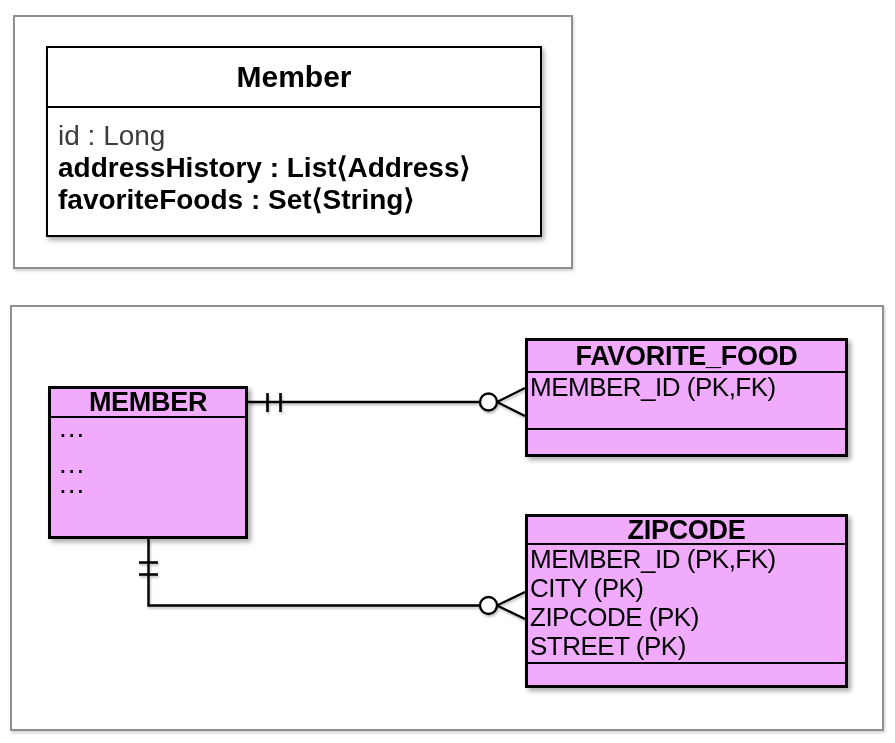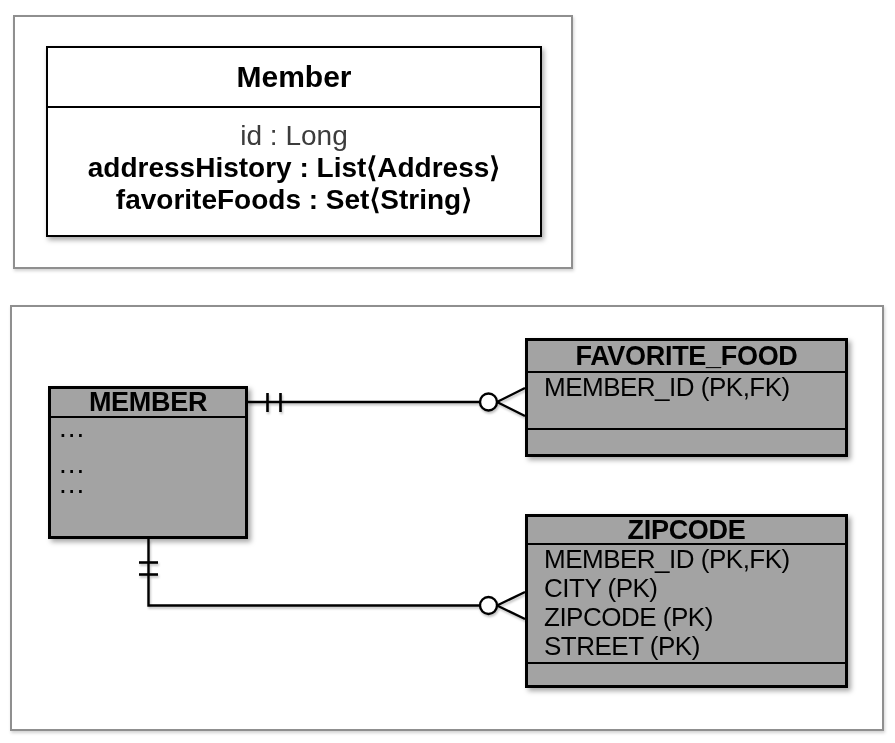--- a/index.html
+++ b/index.html
@@ -51,42 +51,41 @@
     border-bottom: 2px solid #000;
     text-align: center;
     font-size: 30px;
     font-weight: bold;
   }
   #uml-class-box .uml-body {
     padding: 12px 10px 0 10px;
     font-size: 28px;
     line-height: 32px;
     white-space: nowrap;
-    text-align: center;
   }
   .uml-attr-muted { font-weight: normal; color: #3c3c3c; }
   .uml-attr-bold  { font-weight: bold;   color: #000; }
 
   
   .erd-table {
     position: absolute;
     box-sizing: border-box;
     border: 3px solid #000;
-    background: #a3a3a3;
+    background: #f0abfc;
     box-shadow: 3px 3px 5px rgba(0,0,0,0.35);
   }
   .erd-header {
     border-bottom: 2px solid #000;
     text-align: center;
     font-weight: bold;
     letter-spacing: -0.3px;
   }
   .erd-rows {
     border-bottom: 2px solid #000;
-    padding-left: 16px;
+    padding-left: 2px;
     letter-spacing: -0.5px;
     white-space: nowrap;
   }
   .erd-empty-row { background: #fff; }
 
   #table-member { left: 48px; top: 386px; width: 200px; height: 153px; }
   #table-member .erd-header { height: 27px; line-height: 27px; font-size: 27px; }
   #table-member .erd-rows   { height: 30px; line-height: 31px; font-size: 28px; }
   #table-member .erd-dots   { padding: 0 0 0 8px; font-size: 28px; }
   .dots-line  { line-height: 20px; letter-spacing: 1px; }

